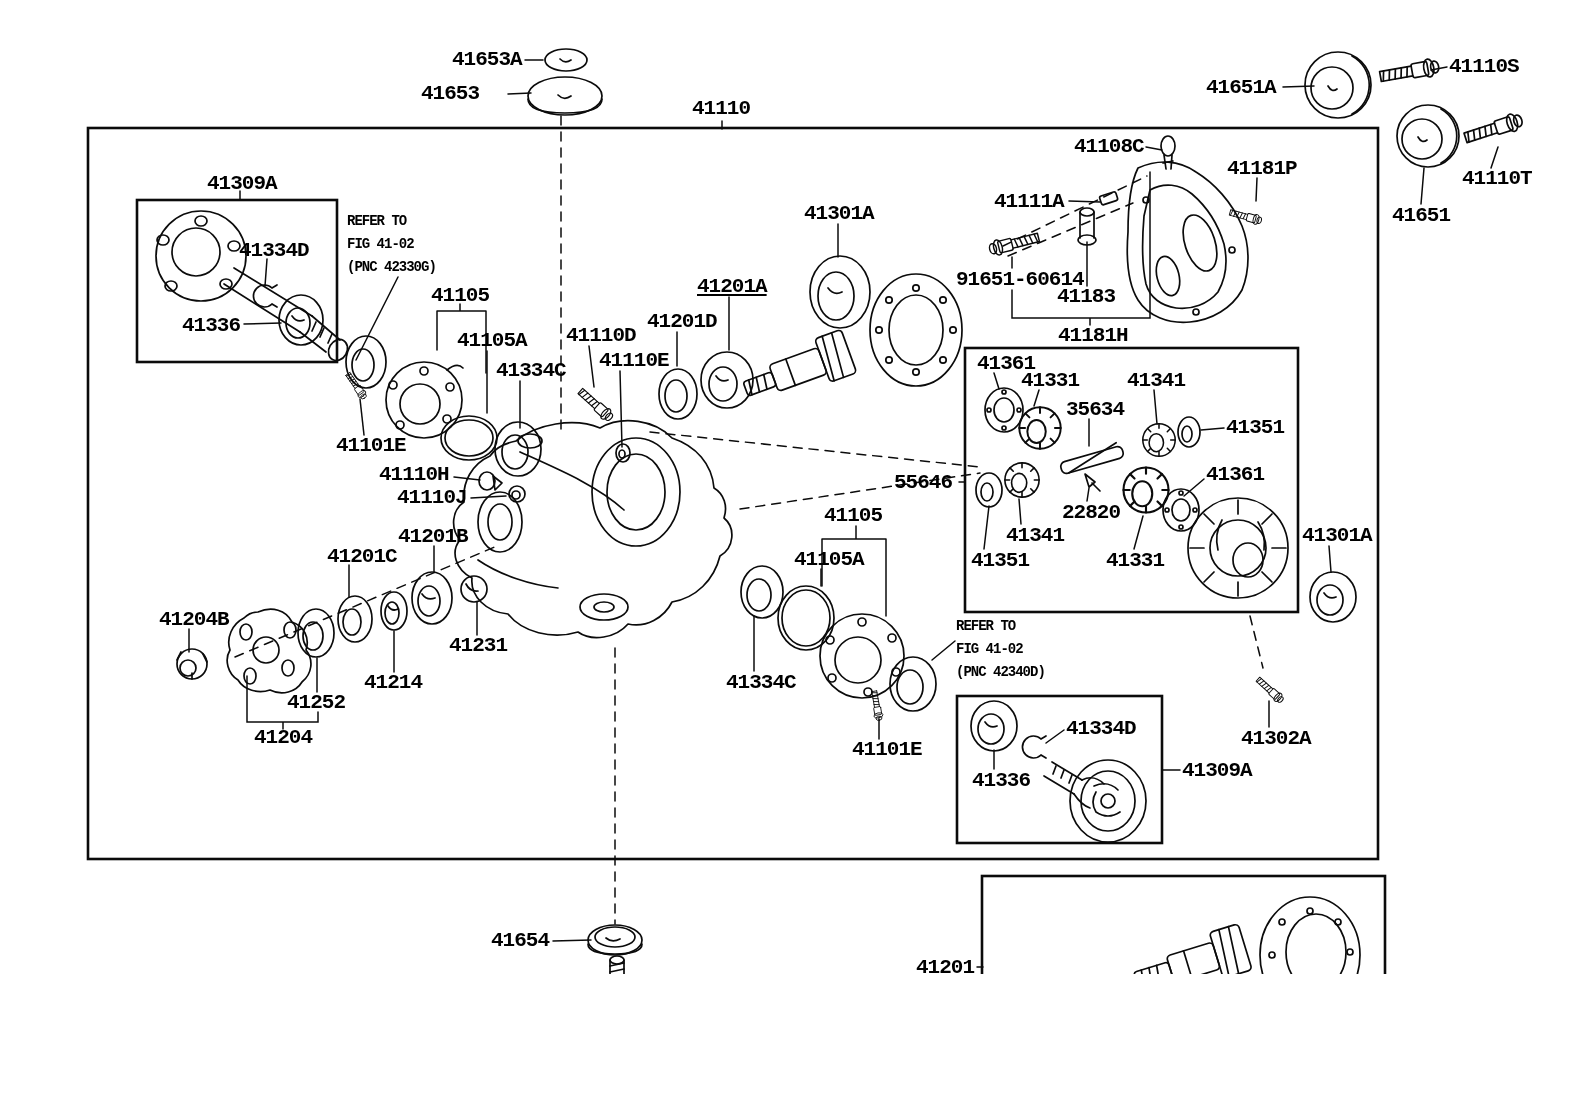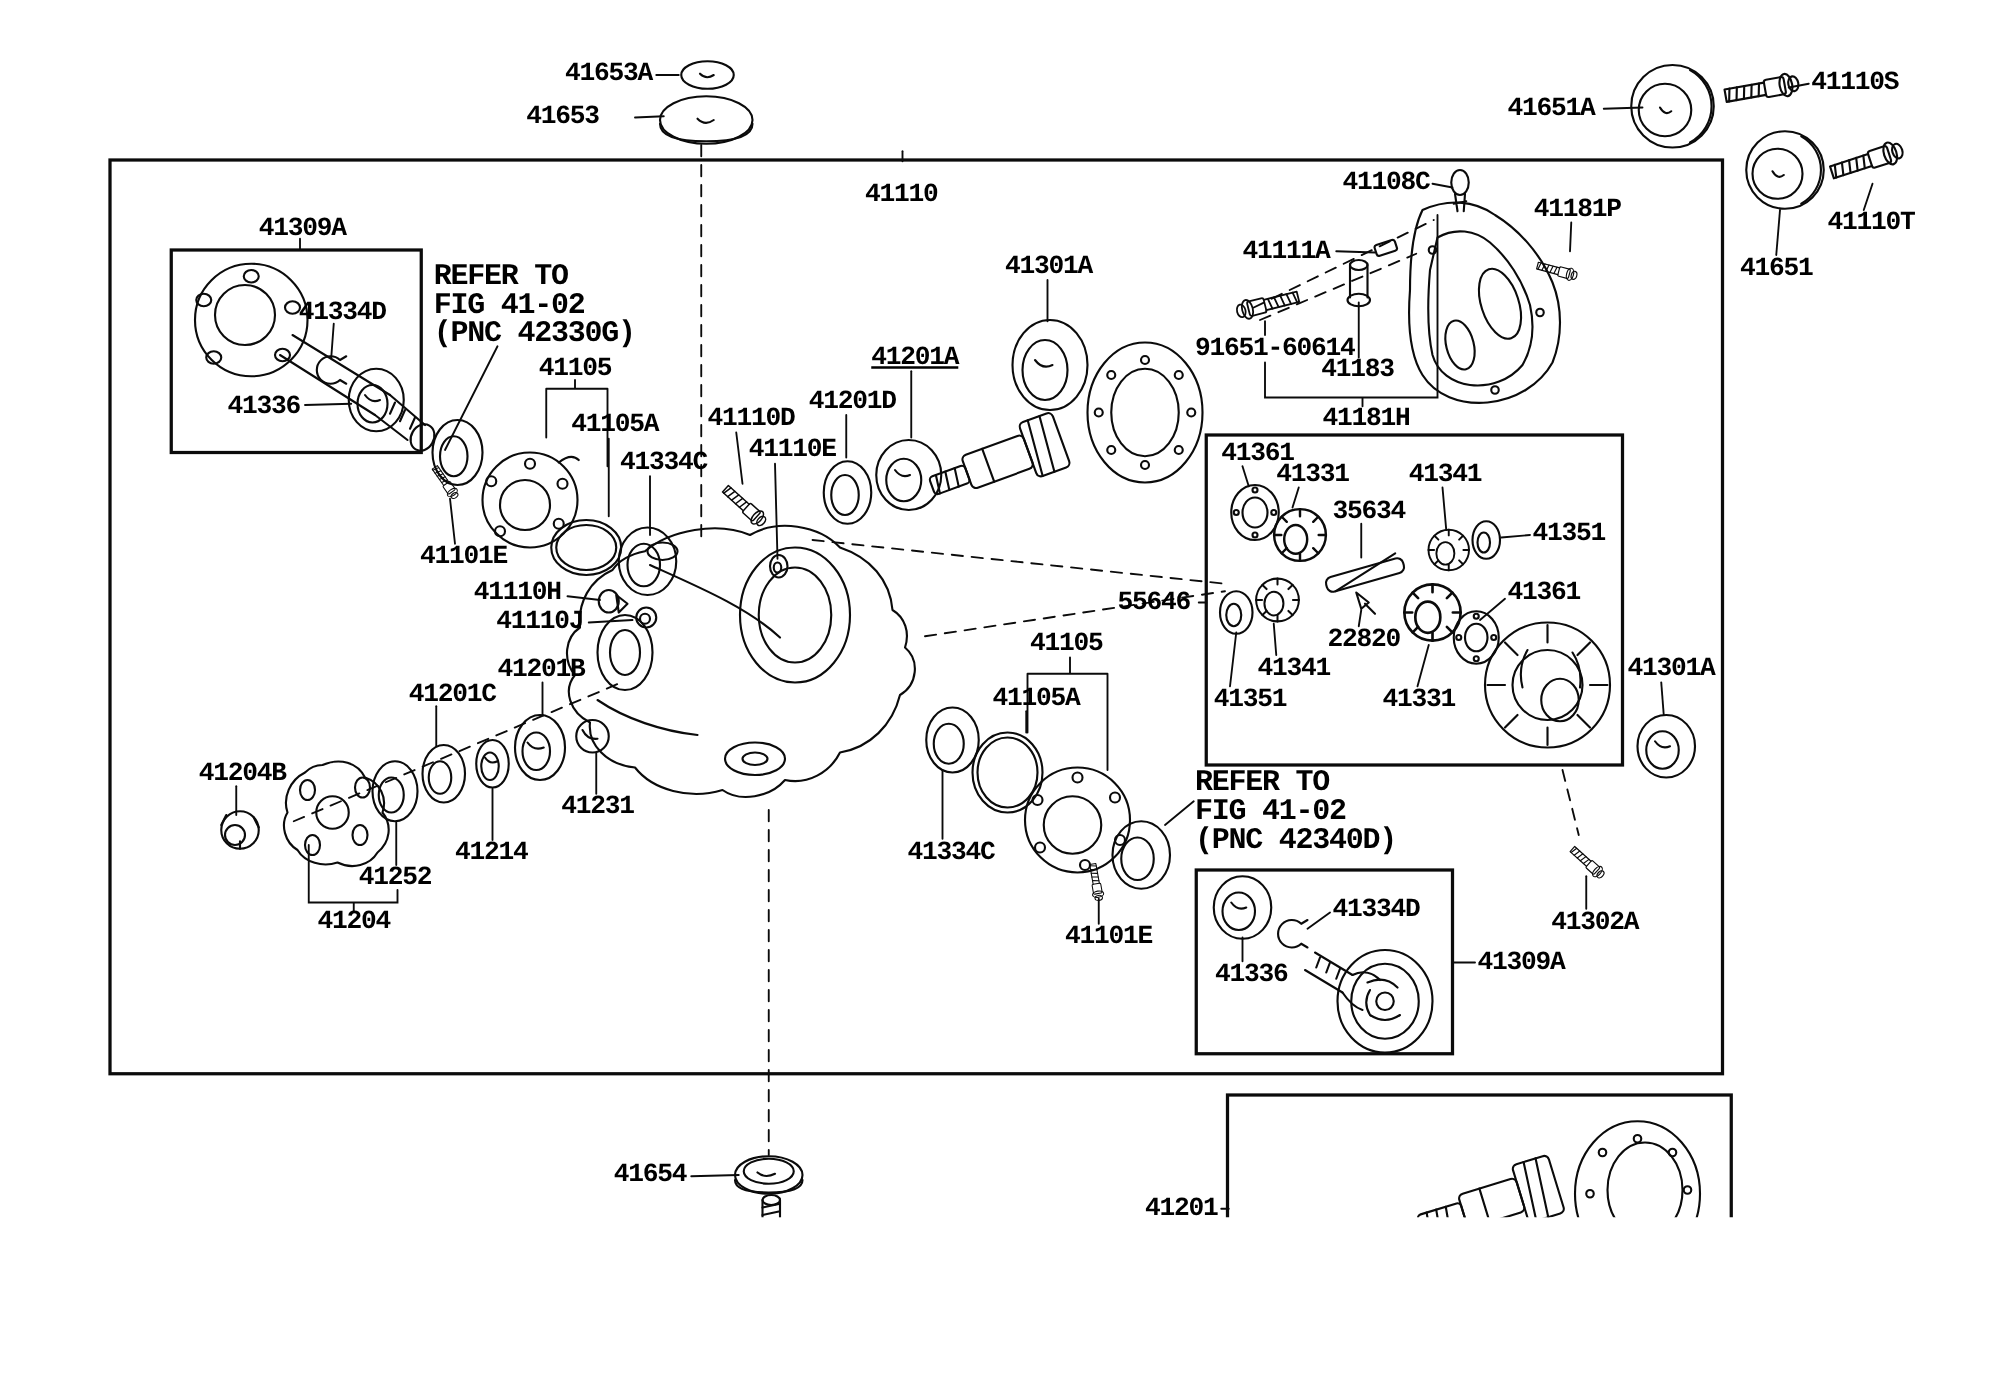--- a/index.html
+++ b/index.html
@@ -1,21 +1,21 @@
 <!DOCTYPE html>
 <html><head>
 <meta charset="utf-8">
 <style>
   html,body{margin:0;padding:0;background:#fff;}
   .stage{position:relative;width:1592px;height:974px;background:#fff;overflow:hidden;
          font-family:"Liberation Mono","DejaVu Sans Mono",monospace;color:#000;}
   svg.art{position:absolute;left:0;top:0;}
   #labels{position:absolute;left:0;top:0;width:100%;height:100%;}
   .lbl{position:absolute;font-weight:700;font-size:21px;line-height:20px;letter-spacing:-1px;white-space:pre;}
-  .note{position:absolute;font-weight:700;font-size:24px;line-height:23px;letter-spacing:-1px;white-space:pre;font-family:Liberation Mono, monospace;}
+  .note{position:absolute;font-weight:700;font-size:14px;line-height:23px;letter-spacing:-1px;white-space:pre;font-family:Liberation Mono, monospace;}
   .corner-p{position:absolute;left:25px;top:1048px;font-size:16px;font-weight:700;}
   .page-code{position:absolute;left:1524px;top:1066px;font-family:"DejaVu Sans","Liberation Sans",sans-serif;
              font-size:20px;font-weight:400;color:#701a75;}
   .st{stroke:#0b0b0b;fill:none;stroke-width:1.7;stroke-linecap:round;stroke-linejoin:round;}
   .bx{stroke:#0b0b0b;fill:none;stroke-width:2.6;}
   .ld{stroke:#0b0b0b;fill:none;stroke-width:1.5;stroke-linecap:round;}
   .dsh{stroke:#0b0b0b;fill:none;stroke-width:1.5;stroke-dasharray:9 7;stroke-linecap:round;}
 </style>
 </head>
 <body>
@@ -454,21 +454,21 @@
         <circle class="st" cx="1284" cy="988" r="3"></circle>
     <circle class="st" cx="1272" cy="955" r="3"></circle>
         <circle class="st" cx="1282" cy="922" r="3"></circle>
   </g>
   <use href="#g-bolt" transform="translate(1330,1028) rotate(25) scale(0.5)"></use>
 </svg>
 
 <div id="labels">
       <span class="lbl" style="left: 452px; top: 50px;">41653A</span>
       <span class="lbl" style="left: 421px; top: 84px;">41653</span>
-      <span class="lbl" style="left: 692px; top: 99px; margin-top: 48px;">41110</span>
+      <span class="lbl" style="left: 692px; top: 99px;">41110</span>
       <span class="lbl" style="left: 1206px; top: 78px;">41651A</span>
       <span class="lbl" style="left: 1449px; top: 57px;">41110S</span>
       <span class="lbl" style="left: 1462px; top: 169px;">41110T</span>
       <span class="lbl" style="left: 1392px; top: 206px;">41651</span>
       <span class="lbl" style="left: 1227px; top: 159px;">41181P</span>
       <span class="lbl" style="left: 1074px; top: 137px;">41108C</span>
       <span class="lbl" style="left: 994px; top: 192px;">41111A</span>
       <span class="lbl" style="left: 956px; top: 270px;">91651-60614</span>
       <span class="lbl" style="left: 1057px; top: 287px;">41183</span>
       <span class="lbl" style="left: 1058px; top: 326px;">41181H</span>

